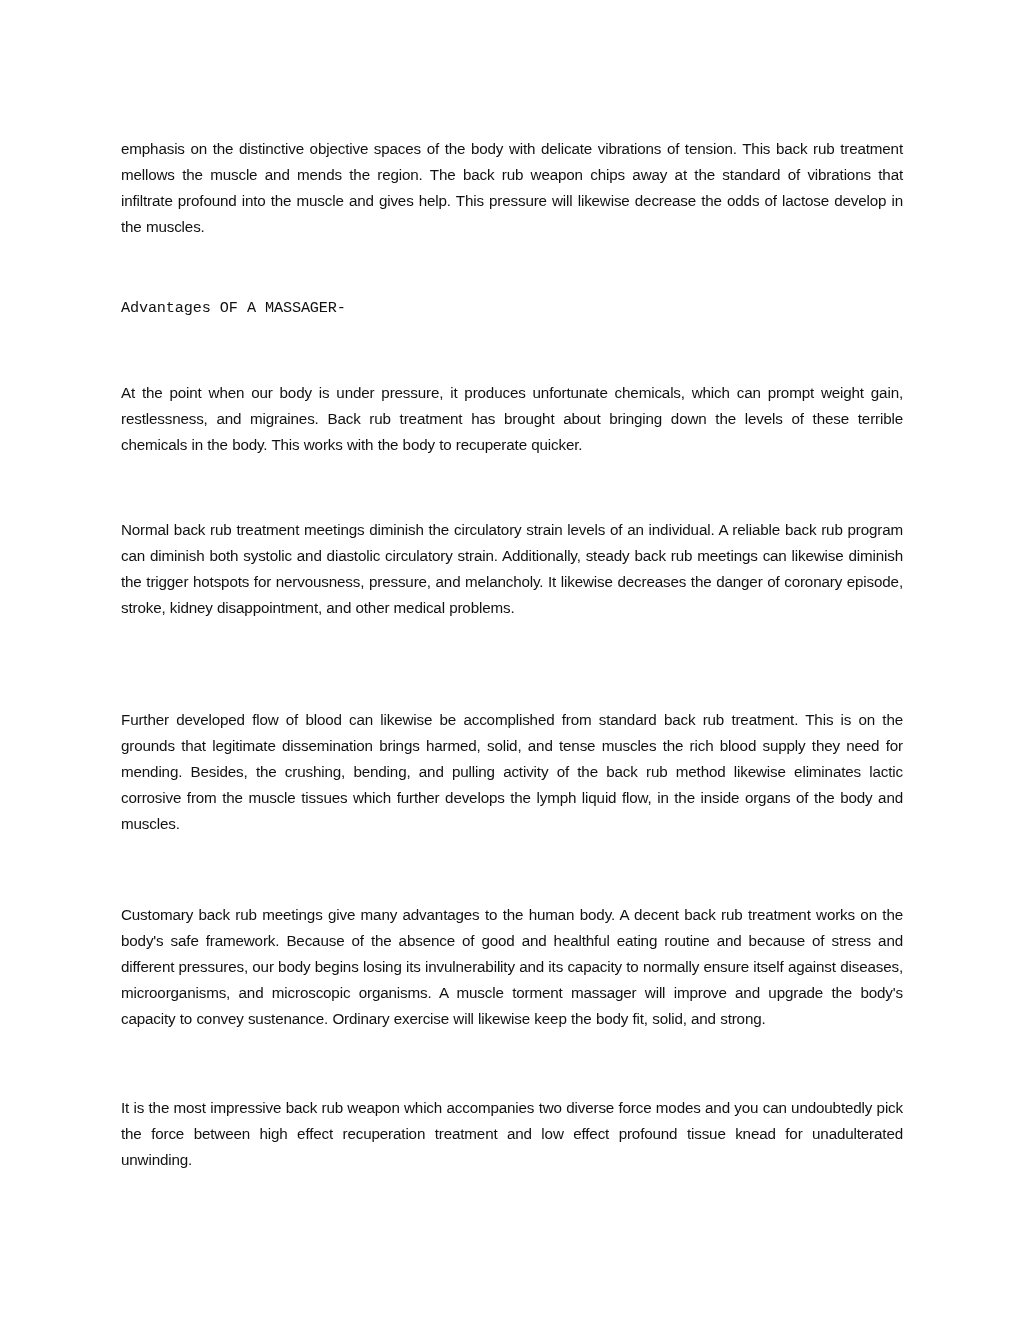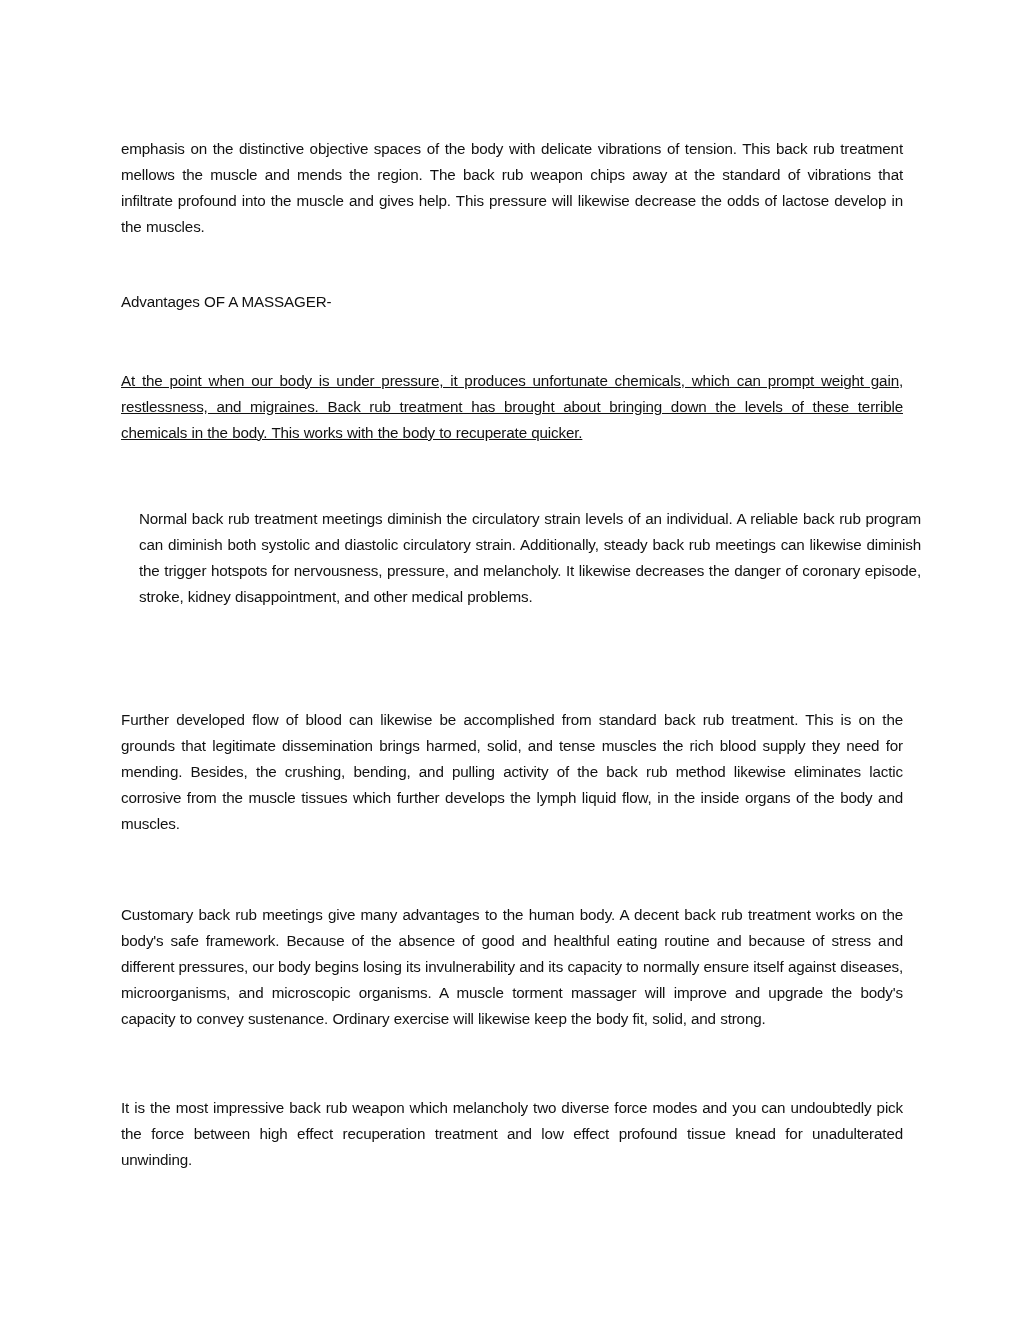--- a/index.html
+++ b/index.html
@@ -28,32 +28,32 @@
     .para {
       margin: 0;
       text-align: justify;
       text-align-last: left;
     }
     .heading {
       margin: 0;
       text-align: left;
     }
     #p1 { position: absolute; top: 16px; }
-    #h1 { position: absolute; top: 169px; }
-    #p2 { position: absolute; top: 248px; text-decoration: underline; }
-    #p3 { position: absolute; top: 386px; margin-left: 18px; }
+    #h1 { position: absolute; top: 176px; font-family: Liberation Mono, monospace; }
+    #p2 { position: absolute; top: 260px; }
+    #p3 { position: absolute; top: 397px; }
     #p4 { position: absolute; top: 587px; }
     #p5 { position: absolute; top: 782px; }
     #p6 { position: absolute; top: 975px; }
     .para, .heading { width: 782px; }
   </style>
 </head>
 <body>
 
 <div class="page">
   <p id="p1" class="para">emphasis on the distinctive objective spaces of the body with delicate vibrations of tension. This back rub treatment mellows the muscle and mends the region. The back rub weapon chips away at the standard of vibrations that infiltrate profound into the muscle and gives help. This pressure will likewise decrease the odds of lactose develop in the muscles.</p>
   <p id="h1" class="heading">Advantages OF A MASSAGER-</p>
   <p id="p2" class="para">At the point when our body is under pressure, it produces unfortunate chemicals, which can prompt weight gain, restlessness, and migraines. Back rub treatment has brought about bringing down the levels of these terrible chemicals in the body. This works with the body to recuperate quicker.</p>
   <p id="p3" class="para">Normal back rub treatment meetings diminish the circulatory strain levels of an individual. A reliable back rub program can diminish both systolic and diastolic circulatory strain. Additionally, steady back rub meetings can likewise diminish the trigger hotspots for nervousness, pressure, and melancholy. It likewise decreases the danger of coronary episode, stroke, kidney disappointment, and other medical problems.</p>
   <p id="p4" class="para">Further developed flow of blood can likewise be accomplished from standard back rub treatment. This is on the grounds that legitimate dissemination brings harmed, solid, and tense muscles the rich blood supply they need for mending. Besides, the crushing, bending, and pulling activity of the back rub method likewise eliminates lactic corrosive from the muscle tissues which further develops the lymph liquid flow, in the inside organs of the body and muscles.</p>
   <p id="p5" class="para">Customary back rub meetings give many advantages to the human body. A decent back rub treatment works on the body's safe framework. Because of the absence of good and healthful eating routine and because of stress and different pressures, our body begins losing its invulnerability and its capacity to normally ensure itself against diseases, microorganisms, and microscopic organisms. A muscle torment massager will improve and upgrade the body's capacity to convey sustenance. Ordinary exercise will likewise keep the body fit, solid, and strong.</p>
-  <p id="p6" class="para">It is the most impressive back rub weapon which melancholy two diverse force modes and you can undoubtedly pick the force between high effect recuperation treatment and low effect profound tissue knead for unadulterated unwinding.</p>
+  <p id="p6" class="para">It is the most impressive back rub weapon which accompanies two diverse force modes and you can undoubtedly pick the force between high effect recuperation treatment and low effect profound tissue knead for unadulterated unwinding.</p>
 </div>
 
 </body></html>

